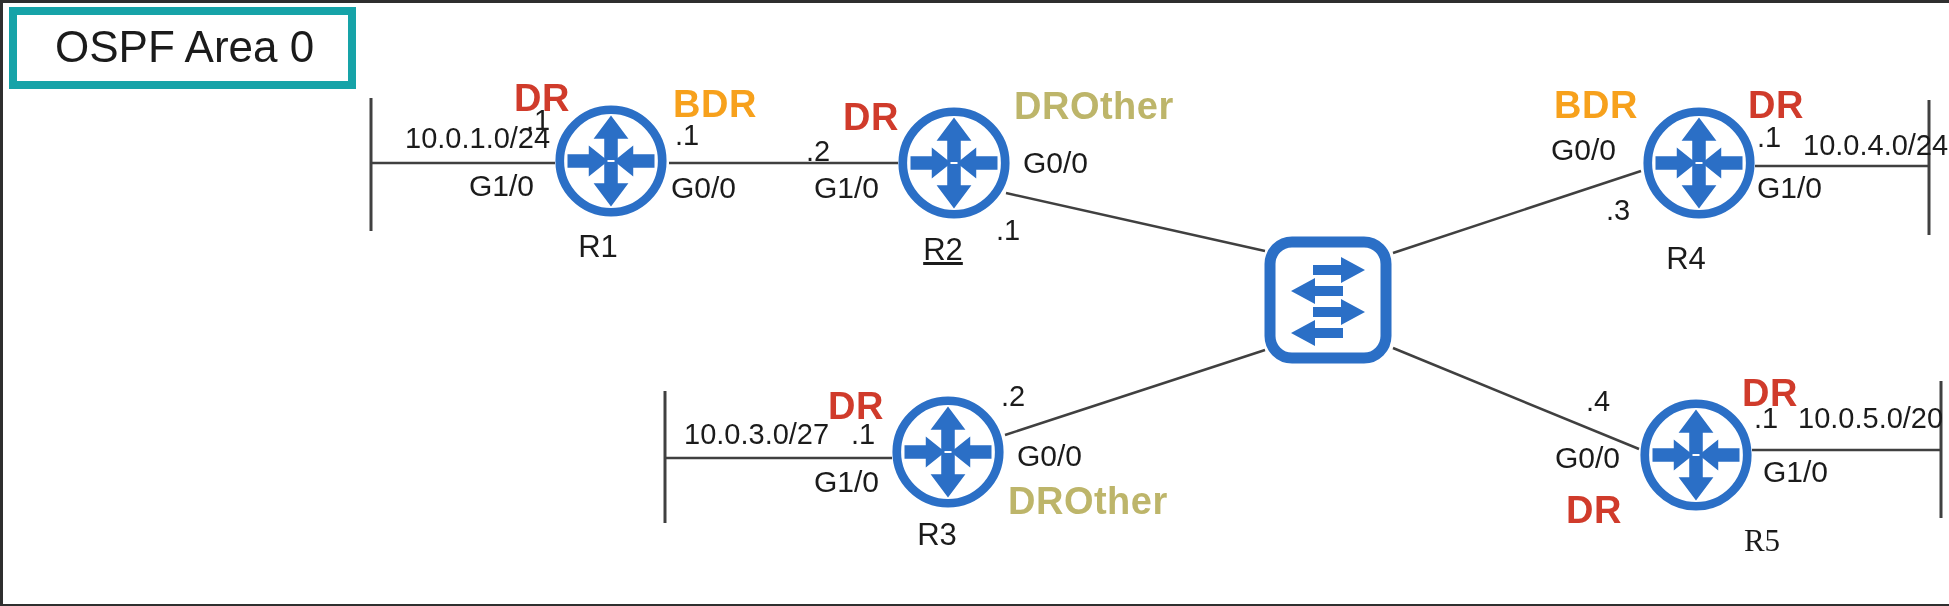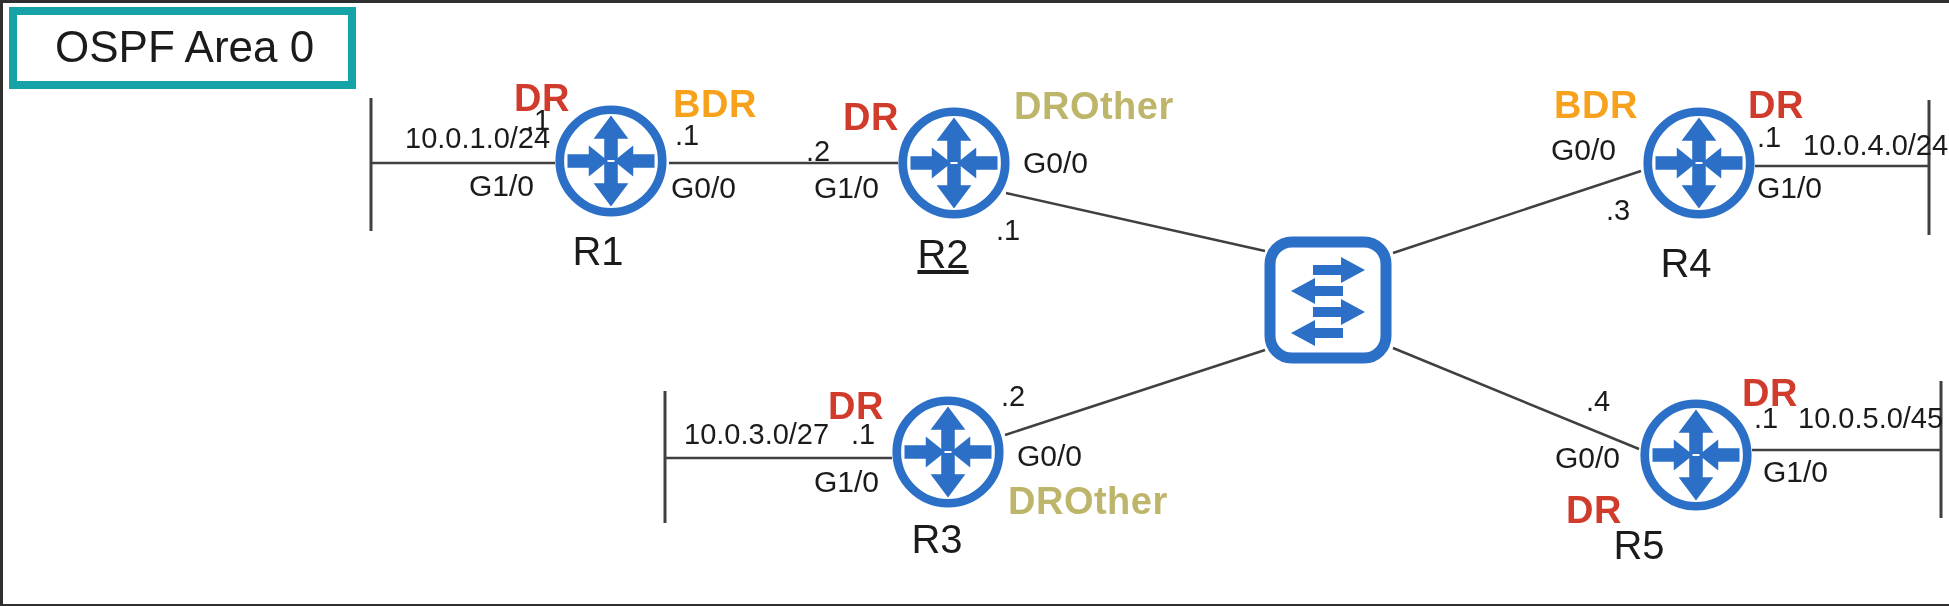--- a/index.html
+++ b/index.html
@@ -17,21 +17,21 @@
   .dev-arrow{fill:var(--device-blue,#2b6fc6);}
   .lbl{position:absolute;line-height:1;white-space:nowrap;}
   .role{font-size:38px;font-weight:bold;letter-spacing:0.5px;}
   .role.dr{color:var(--role-dr,#d03b2b);}
   .role.bdr{color:var(--role-bdr,#f7a11c);}
   .role.drother{color:var(--role-drother,#bdb56a);}
   .net-sm{font-size:29px;}
   .net-lg{font-size:40px;}
   .iface{font-size:30px;}
   .ip{font-size:29px;}
-  .rname{font-size:40px;transform:translateX(-50%);}
+  .rname{font-size:31px;transform:translateX(-50%);}
   .center-x{transform:translateX(-50%);}
   .area-box{
     position:absolute;left:6px;top:4px;background:#ffffff;
     border:8px solid var(--teal,#16a3a8);
     padding:7px 34px 9px 38px;font-size:44px;color:var(--text,#1b1b1b);
   }
 </style>
 </head>
 <body>
 
@@ -113,17 +113,17 @@
   <div class="lbl ip" style="left:1754px;top:120px;">.1</div>
   <div class="lbl net-sm" style="left:1800px;top:120px;margin-top:8px;">10.0.4.0/24</div>
   <div class="lbl iface" style="left:1754px;top:170px;">G1/0</div>
   <div class="lbl rname" style="left:1683px;top:240px;">R4</div>
 
   <div class="lbl ip" style="left:1583px;top:384px;">.4</div>
   <div class="lbl iface" style="left:1552px;top:440px;">G0/0</div>
   <div class="lbl role dr" style="left:1563px;top:488px;">DR</div>
   <div class="lbl role dr" style="left:1739px;top:371px;">DR</div>
   <div class="lbl ip" style="left:1751px;top:401px;">.1</div>
-  <div class="lbl net-sm" style="left:1795px;top:401px;">10.0.5.0/45</div>
+  <div class="lbl net-sm" style="left:1795px;top:401px;">10.0.5.0/20</div>
   <div class="lbl iface" style="left:1760px;top:454px;">G1/0</div>
-  <div class="lbl rname" style="left:1636px;top:522px;">R5</div>
+  <div class="lbl rname" style="left:1759px;top:522px;font-family:Liberation Serif, serif;">R5</div>
 
 </div>
 
 </body></html>

